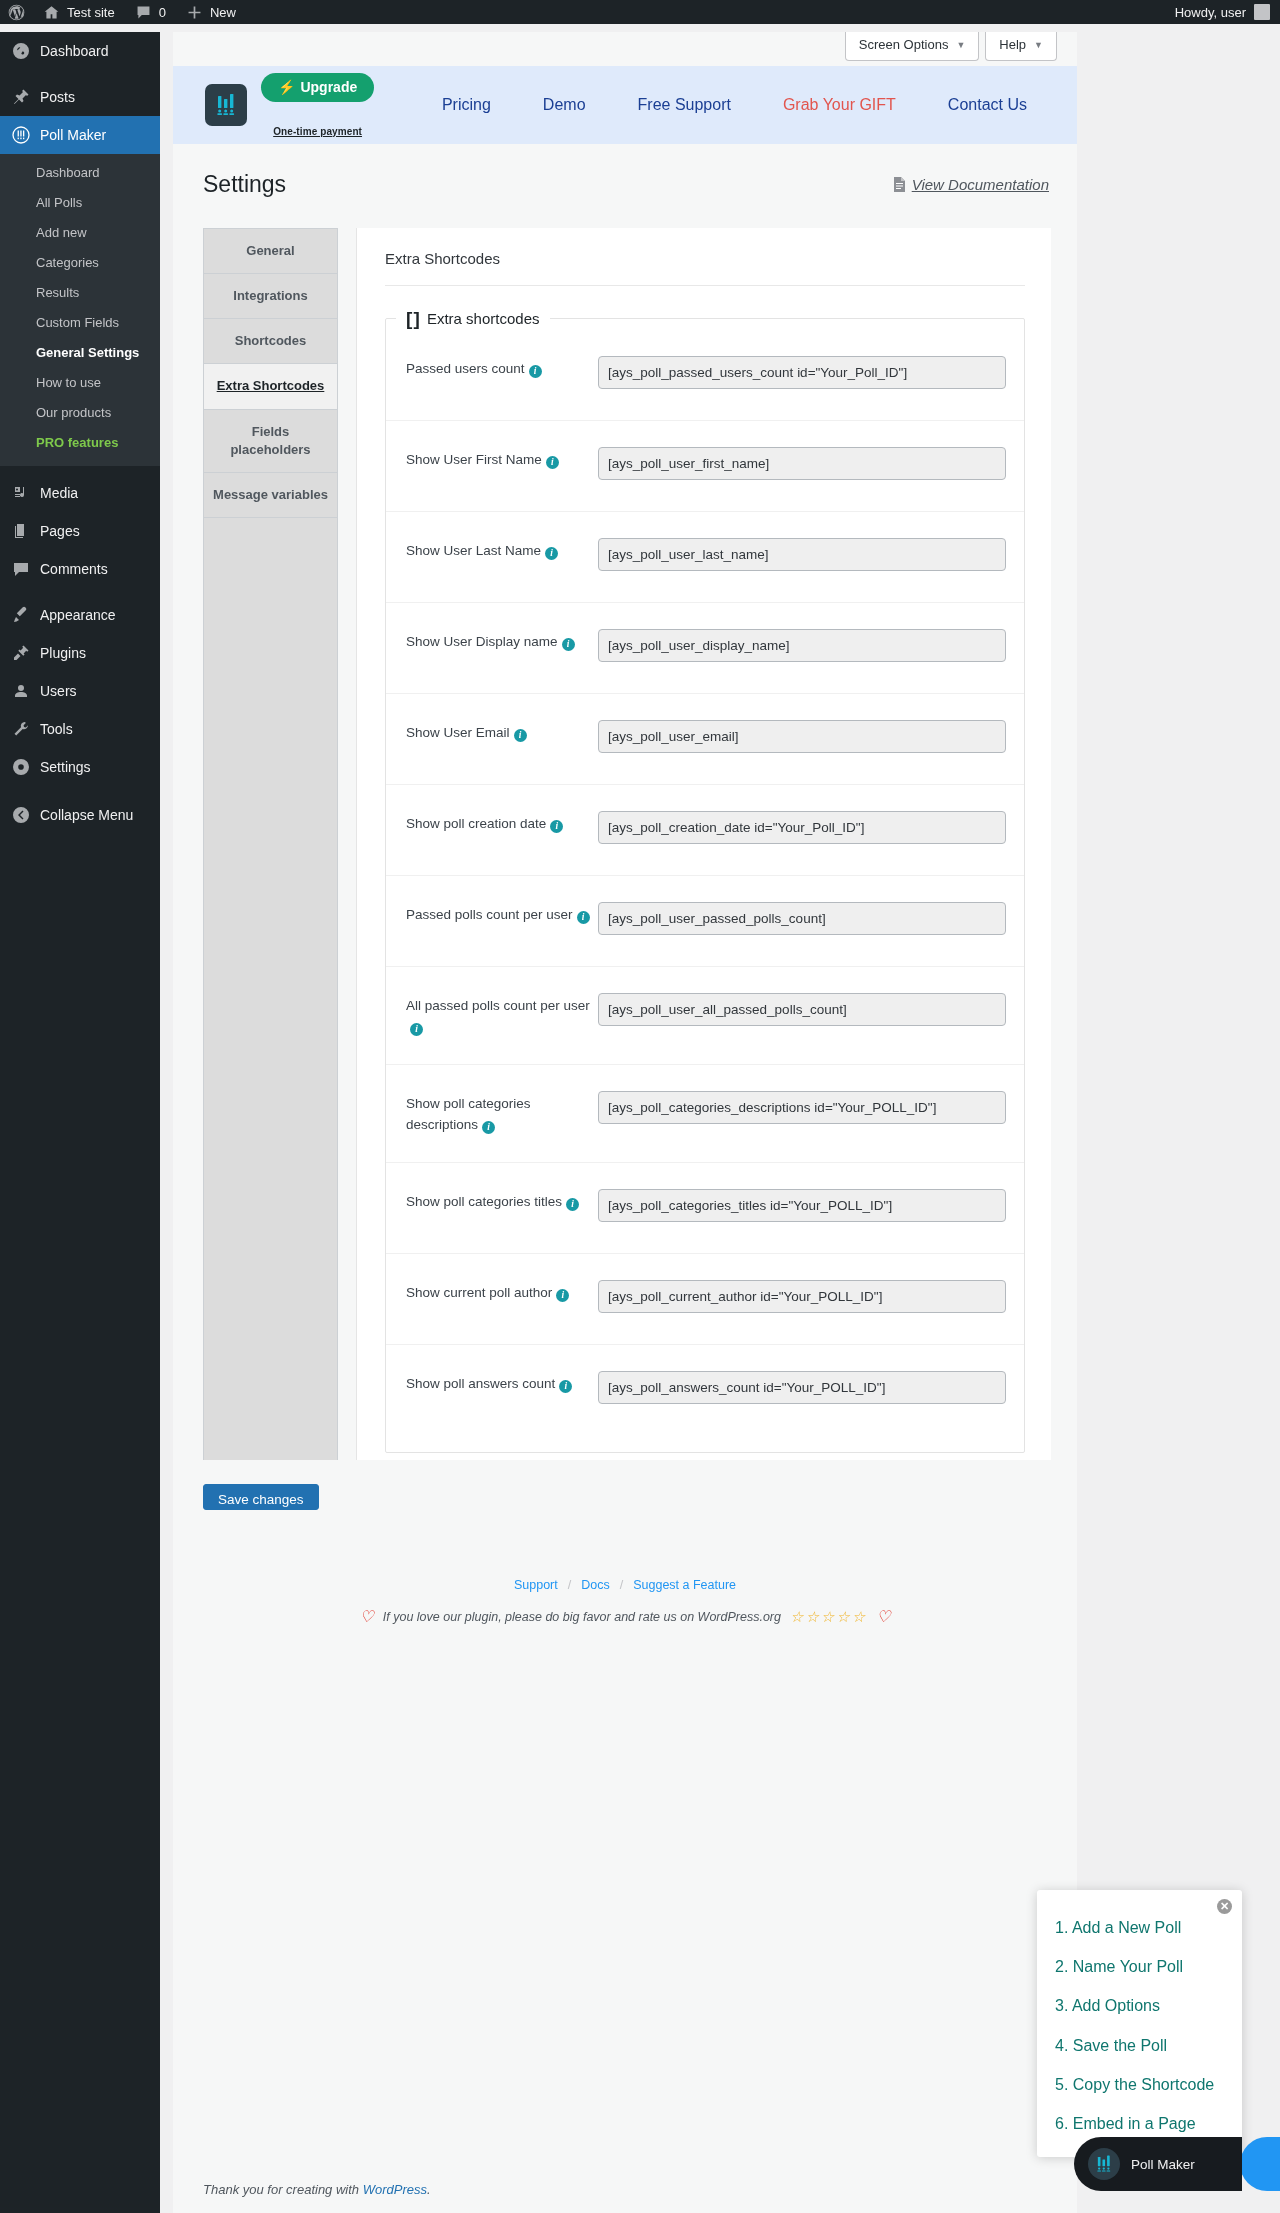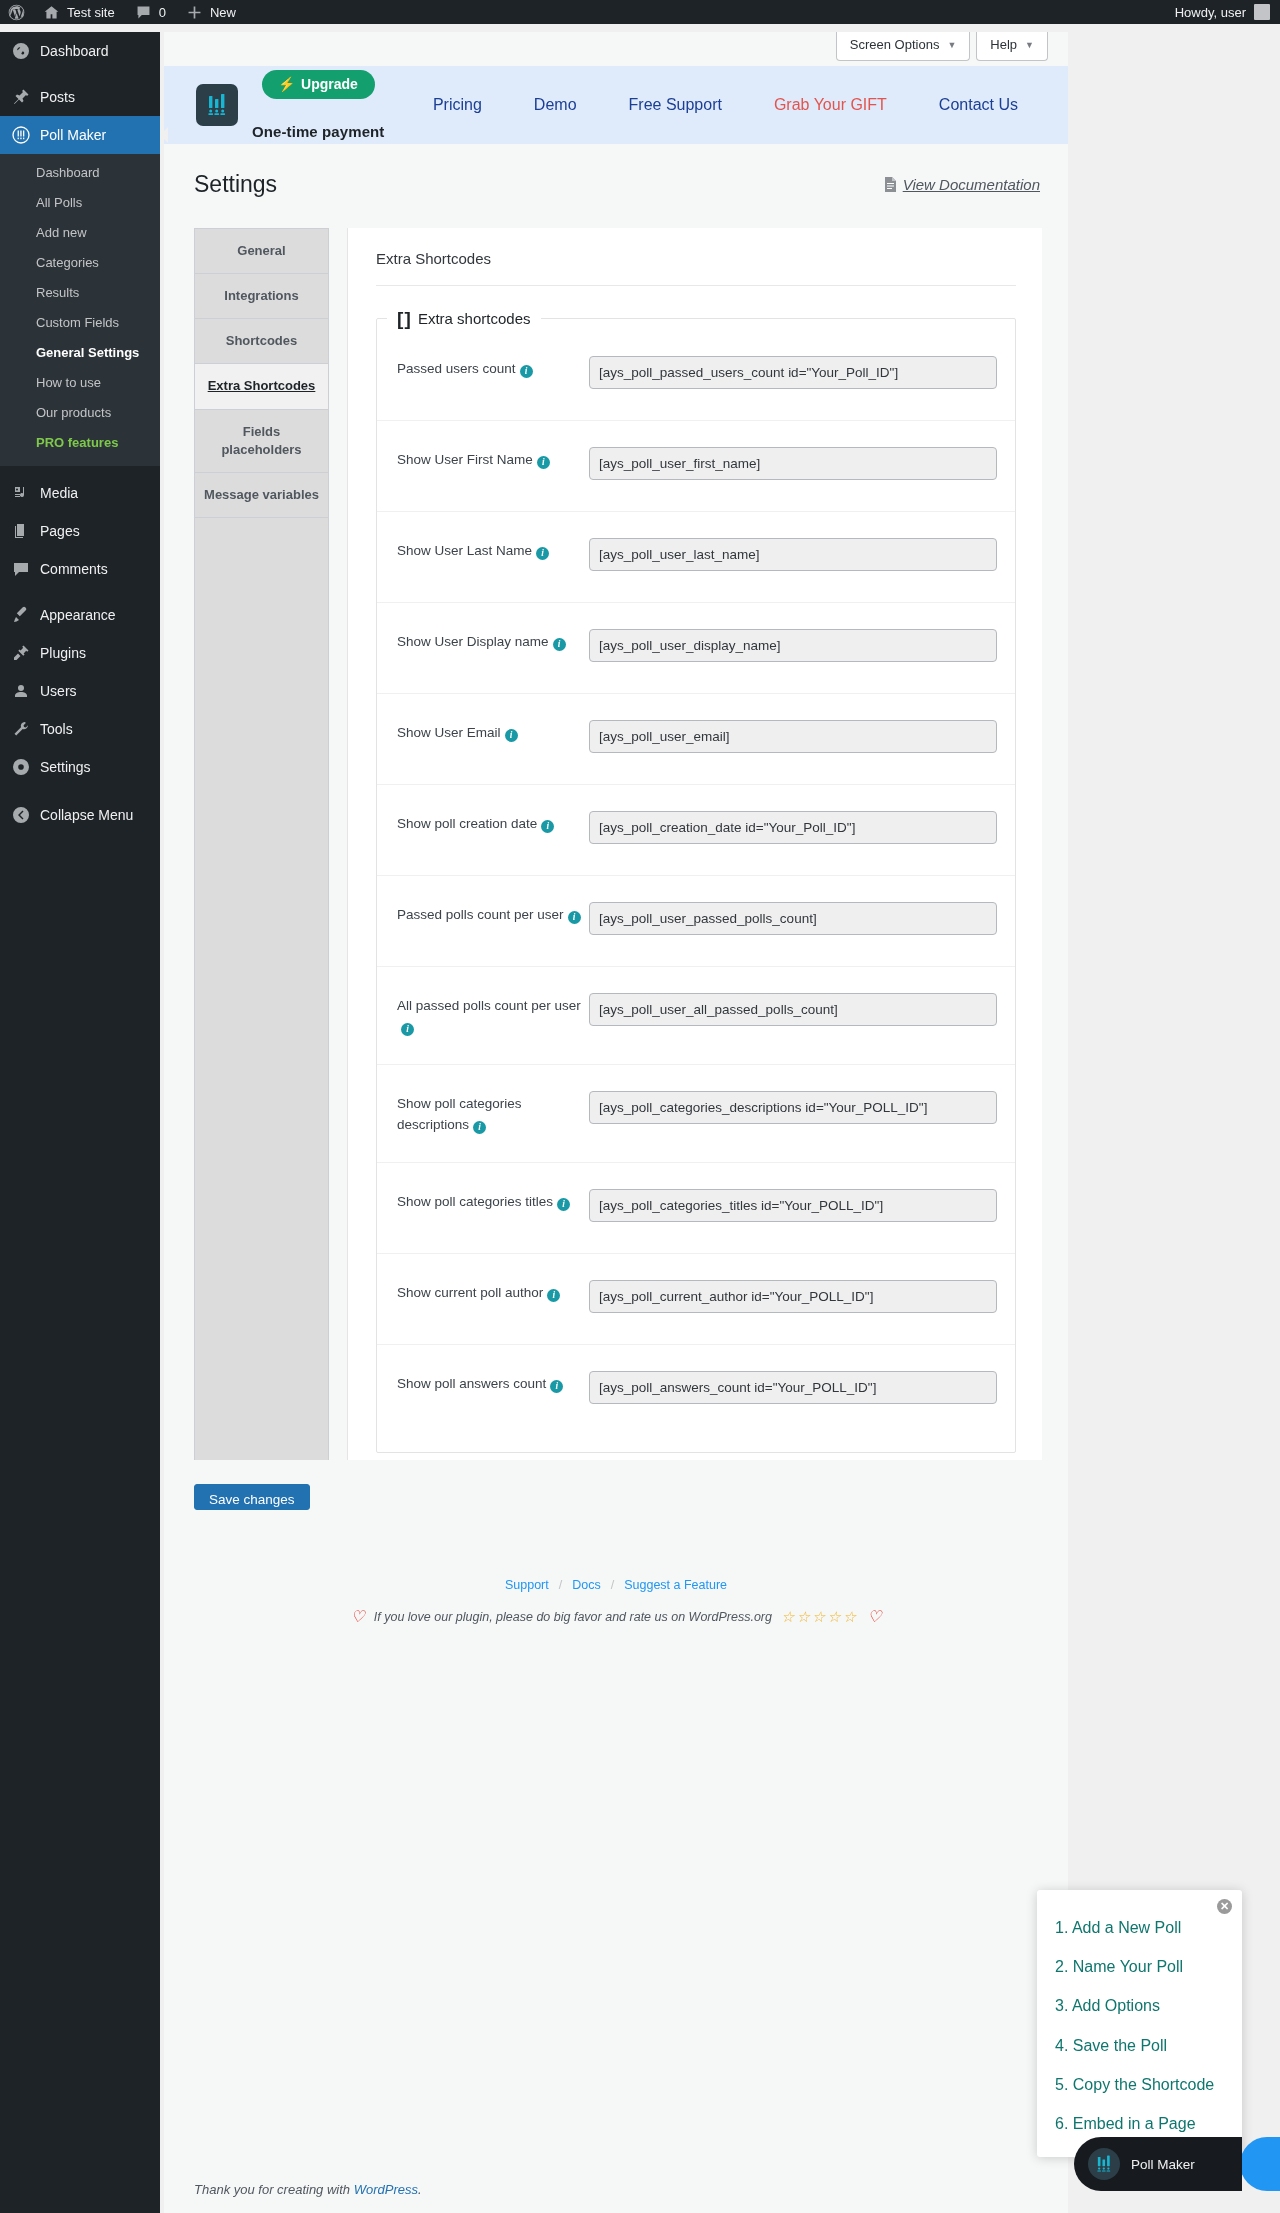--- a/index.html
+++ b/index.html
@@ -59,21 +59,21 @@
     list-style: none; padding: 6px 0 6px 36px;
     font-size: 13px; color: #c3c4c7; line-height: 18px;
   }
   .submenu li.current { color: #fff; font-weight: 700; }
   .submenu li.pro { color: #7ec94b; font-weight: 700; }
   .menu-sep { height: 8px; }
   .collapse { margin-top: 10px; }
 
   
   .wrapper {
-    position: absolute; top: 32px; left: 164px;
+    position: absolute; top: 32px; left: 173px;
     width: 904px; min-height: 2181px;
     background: #f6f7f7;
   }
 
   
   .screen-meta {
     height: 34px; position: relative;
     background: #f6f7f7; border-bottom: 0;
   }
   .screen-meta-links {
@@ -105,22 +105,22 @@
     margin-left: 14px; display: flex; flex-direction: column;
     align-items: center;
   }
   .upgrade-btn {
     background: #14a06e; color: #fff; border-radius: 20px;
     padding: 7px 17px 8px; font-size: 14px; font-weight: 700;
     display: inline-flex; align-items: center; gap: 5px;
     line-height: 1; border: none;
   }
   .upgrade-sub {
-    font-size: 15px; color: #1d2327; font-weight: 700;
-    margin-top: 24px; letter-spacing: .1px;
+    font-size: 10px; color: #1d2327; font-weight: 700;
+    margin-top: 24px; letter-spacing: .1px; text-decoration: underline;
   }
   .promo-nav {
     margin-left: auto; display: flex; align-items: center; gap: 52px;
     padding-right: 24px;
   }
   .promo-nav a {
     font-size: 16px; color: #1b3f94; text-decoration: none;
   }
   .promo-nav a.gift { color: #e2554e; }
 

